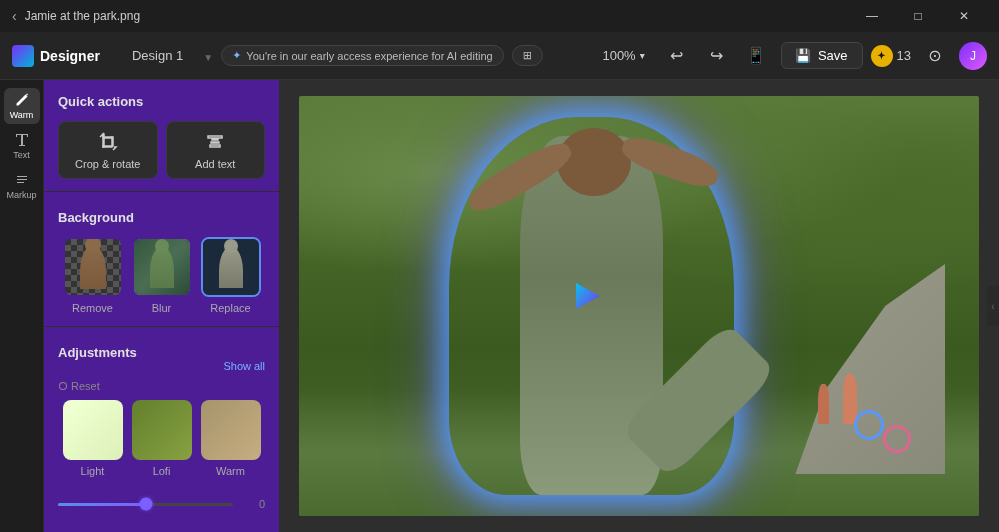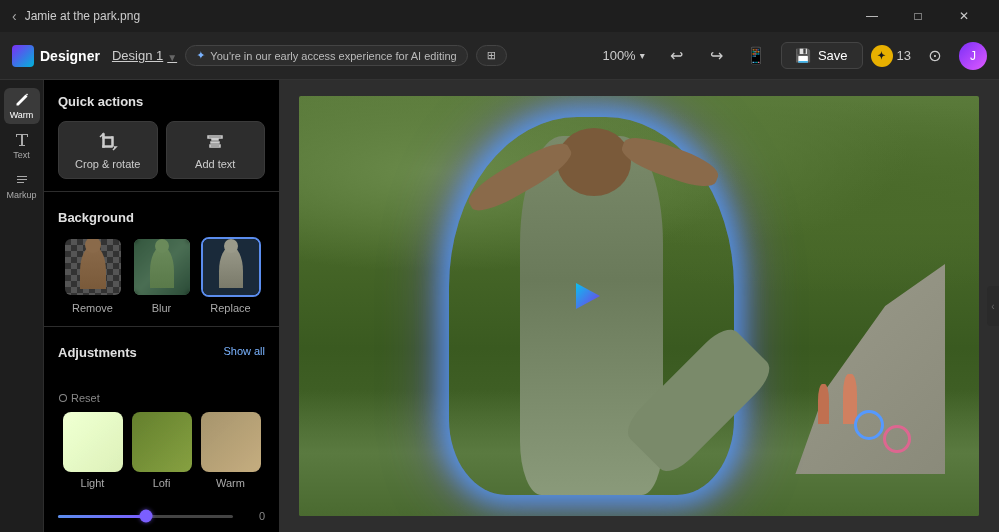--- a/index.html
+++ b/index.html
@@ -61,40 +61,39 @@
       align-items: center;
       padding: 0 12px;
       gap: 8px;
       flex-shrink: 0;
       border-bottom: 1px solid #333;
     }
     .brand {
       display: flex;
       align-items: center;
       gap: 6px;
-      margin-right: 4px;
+      margin-right: 24px;
     }
     .brand-icon {
       width: 22px;
       height: 22px;
       background: linear-gradient(135deg, #7b2ff7, #00b4d8);
       border-radius: 4px;
     }
     .brand-name {
       font-size: 14px;
       font-weight: 600;
       color: #fff;
     }
     .design-name {
       font-size: 13px;
       color: #ccc;
       display: flex;
       align-items: flex-end;
-      gap: 4px;
-      text-decoration: underline;
+      gap: 20px;
     }
     .early-access-badge {
       background: #2d2d2d;
       border: 1px solid #444;
       border-radius: 12px;
       padding: 3px 10px;
       font-size: 11px;
       color: #bbb;
       display: flex;
       align-items: center;
@@ -213,21 +212,21 @@
     }
     .icon-sidebar-btn.active {
       background: #3a3a3a;
       color: #fff;
     }
     .icon-sidebar-btn svg { width: 16px; height: 16px; fill: currentColor; }
 
     
     .left-panel {
       width: 235px;
-      background: #000000;
+      background: #4c1d95;
       overflow-y: auto;
       overflow-x: hidden;
       flex-shrink: 0;
       padding-bottom: 20px;
     }
     .left-panel::-webkit-scrollbar { width: 4px; }
     .left-panel::-webkit-scrollbar-track { background: #1e1e1e; }
     .left-panel::-webkit-scrollbar-thumb { background: #444; border-radius: 2px; }
 
     .panel-section {
@@ -320,23 +319,23 @@
       height: 100%;
       background: #1a2a3a;
       display: flex;
       align-items: center;
       justify-content: center;
     }
 
     
     .adjustments-header {
       display: flex;
-      align-items: flex-start;
+      align-items: flex-end;
       justify-content: space-between;
-      margin-bottom: 20px;
+      margin-bottom: 8px;
     }
     .show-all-link {
       font-size: 11px;
       color: #7ab3ff;
       cursor: pointer;
       background: none;
       border: none;
     }
     .reset-btn {
       font-size: 11px;

